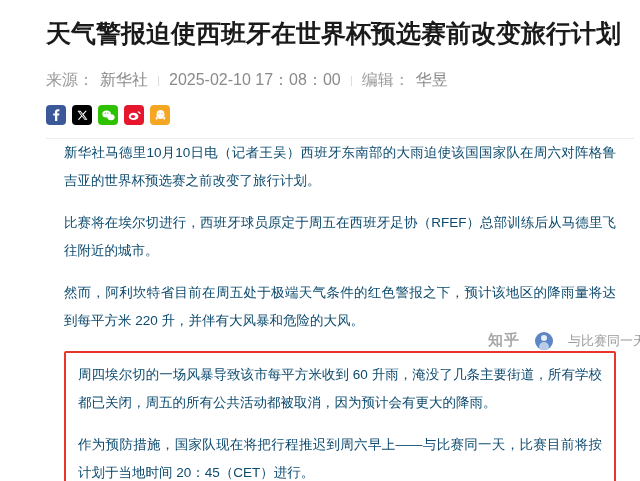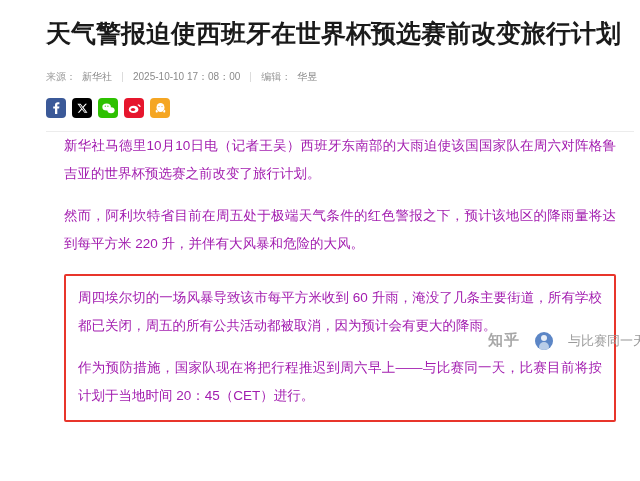--- a/index.html
+++ b/index.html
@@ -32,21 +32,21 @@
     font-weight: bold;
     color: #1a1a1a;
     letter-spacing: 0px;
     margin: 0;
     padding-top: 4px;
   }
   .meta-row {
     margin-top: 18px;
     display: flex;
     align-items: center;
-    font-size: 10px;
+    font-size: 16px;
     color: #8a8a8a;
     gap: 6px;
     white-space: nowrap;
   }
   .meta-label { color: #9a9a9a; }
   .meta-value { color: #8a8a8a; }
   .meta-sep {
     display: inline-block;
     width: 1px;
     height: 10px;
@@ -79,21 +79,21 @@
     background: #ececec;
     width: 100%;
   }
   
   .body-wrap {
     padding: 0 44px 0 44px;
   }
   p.para {
     font-size: 13.5px;
     line-height: 28px;
-    color: #a21caf;
+    color: #0c4a6e;
     margin: 0;
     text-align: justify;
   }
   .para + .para { margin-top: 14px; }
   .first-para { margin-top: 22px; }
   
   .highlight-box {
     margin: 16px 0 0 0;
     border: 2px solid #e8352b;
     border-radius: 2px;
@@ -162,21 +162,21 @@
 
 <div class="page">
 
   <div class="header">
     <h1 class="headline">天气警报迫使西班牙在世界杯预选赛前改变旅行计划</h1>
 
     <div class="meta-row">
       <span class="meta-label">来源：</span>
       <span class="meta-value">新华社</span>
       <span class="meta-sep"></span>
-      <span class="meta-value">2025-10-10 17：08：00</span>
+      <span class="meta-value">2025-02-10 17：08：00</span>
       <span class="meta-sep"></span>
       <span class="meta-label">编辑：</span>
       <span class="meta-value">华昱</span>
     </div>
 
     <div class="social-row">
       <span class="sicon" style="background:#3b5998;">
         <svg width="10" height="12" viewBox="0 0 10 12">
             <path d="M6.3 12V6.6h1.8l.3-2.1H6.3V3.2c0-.6.2-1 1-1h1.1V.3C8.2.2 7.5.2 6.8.2 5.1.2 4 1.2 4 3v1.5H2.2v2.1H4V12z" fill="#ffffff"></path>
           </svg>
@@ -209,20 +209,21 @@
             <circle cx="7" cy="4.6" r=".6" fill="#f5a623"></circle>
           </svg>
       </span>
     </div>
 
     <div class="divider"></div>
   </div>
 
   <div class="body-wrap">
     <p class="para first-para">新华社马德里10月10日电（记者王吴）西班牙东南部的大雨迫使该国国家队在周六对阵格鲁吉亚的世界杯预选赛之前改变了旅行计划。</p>
+    <p class="para">比赛将在埃尔切进行，西班牙球员原定于周五在西班牙足协（RFEF）总部训练后从马德里飞往附近的城市。</p>
     <p class="para">然而，阿利坎特省目前在周五处于极端天气条件的红色警报之下，预计该地区的降雨量将达到每平方米 220 升，并伴有大风暴和危险的大风。</p>
 
     <div class="highlight-box">
       <p class="para">周四埃尔切的一场风暴导致该市每平方米收到 60 升雨，淹没了几条主要街道，所有学校都已关闭，周五的所有公共活动都被取消，因为预计会有更大的降雨。</p>
       <p class="para">作为预防措施，国家队现在将把行程推迟到周六早上——与比赛同一天，比赛目前将按计划于当地时间 20：45（CET）进行。</p>
     </div>
 
   </div>
 
   <div class="watermark">

